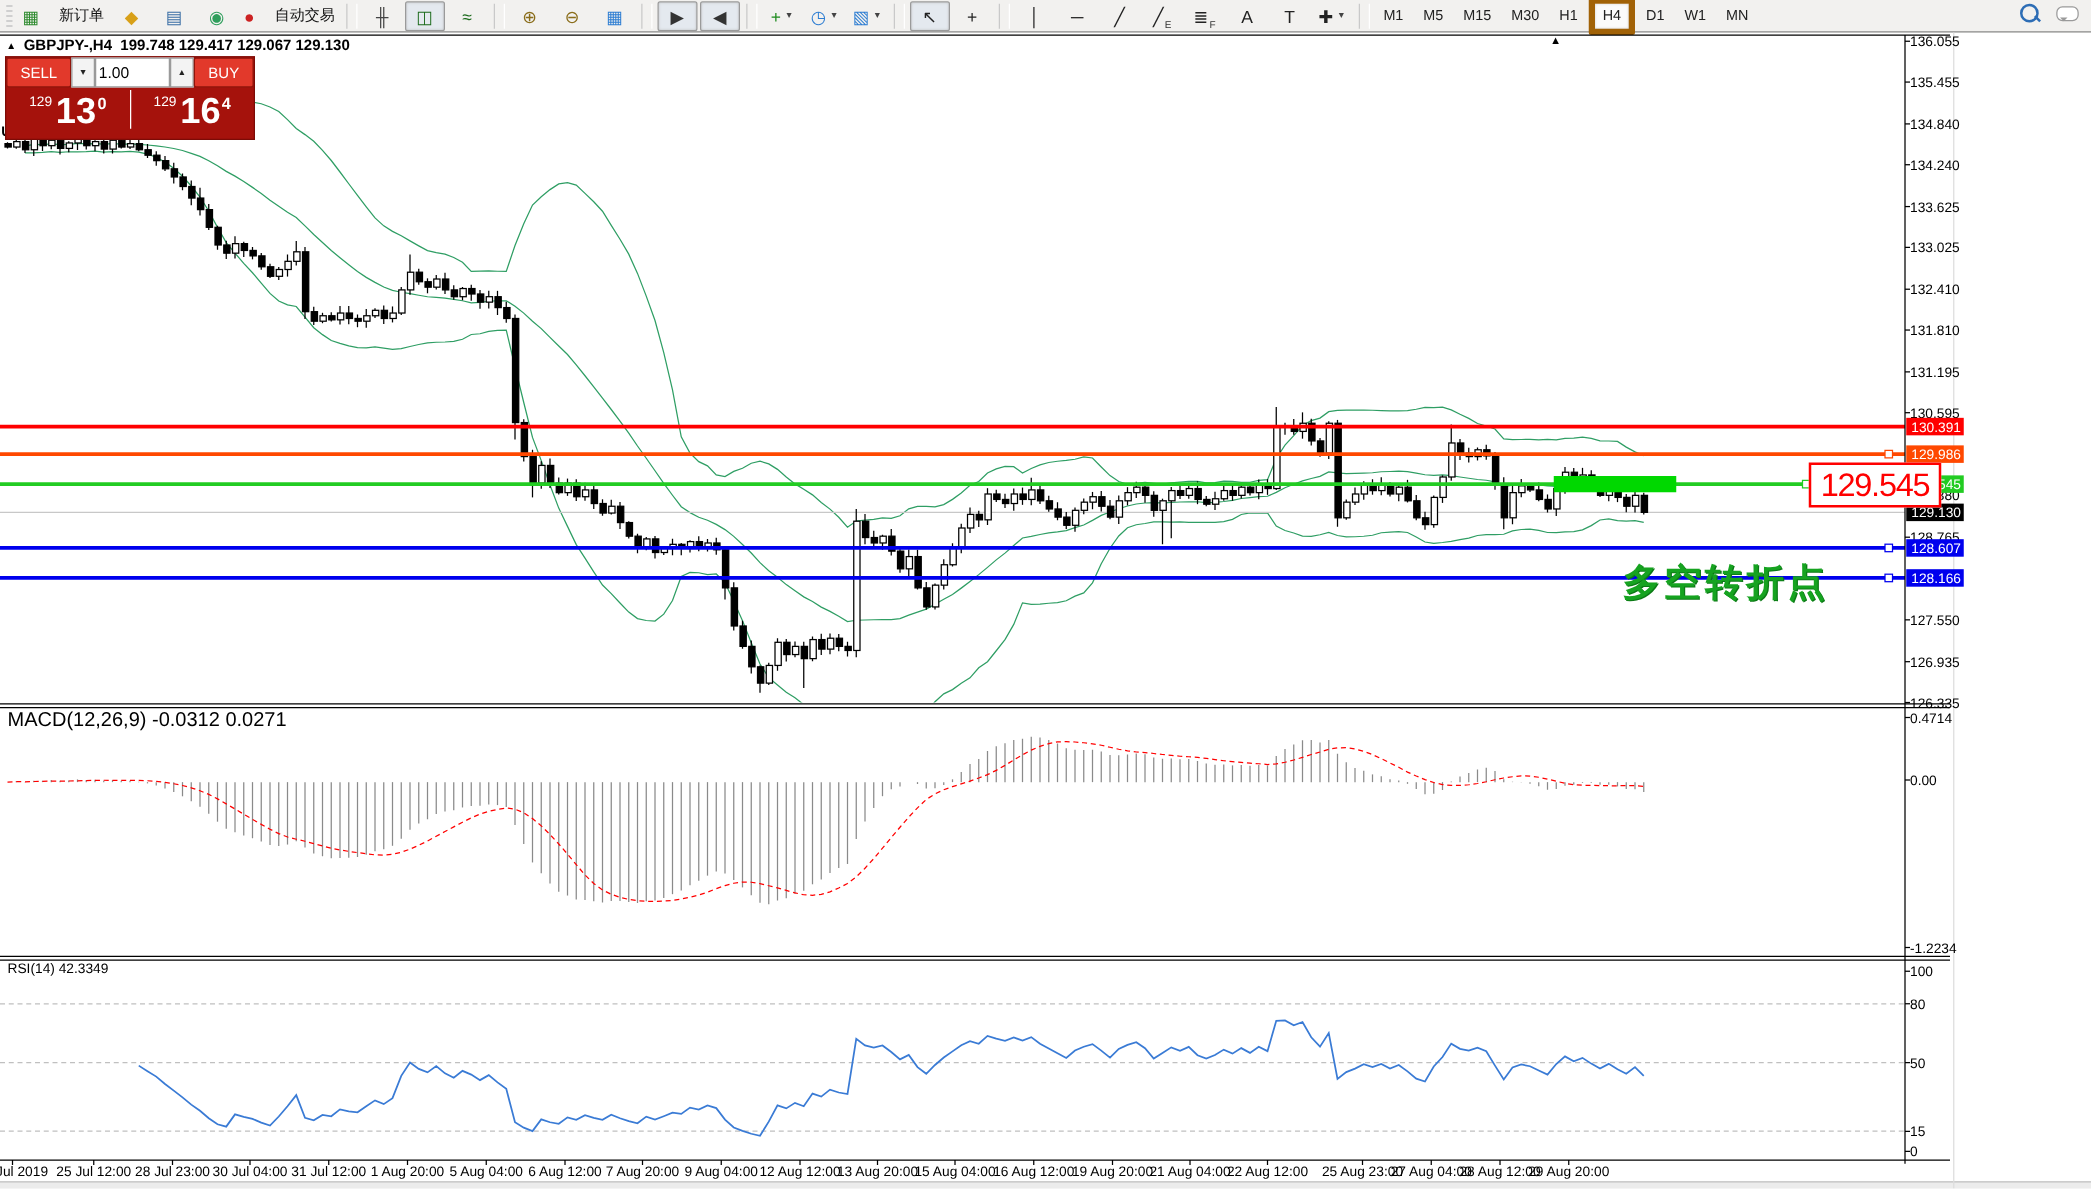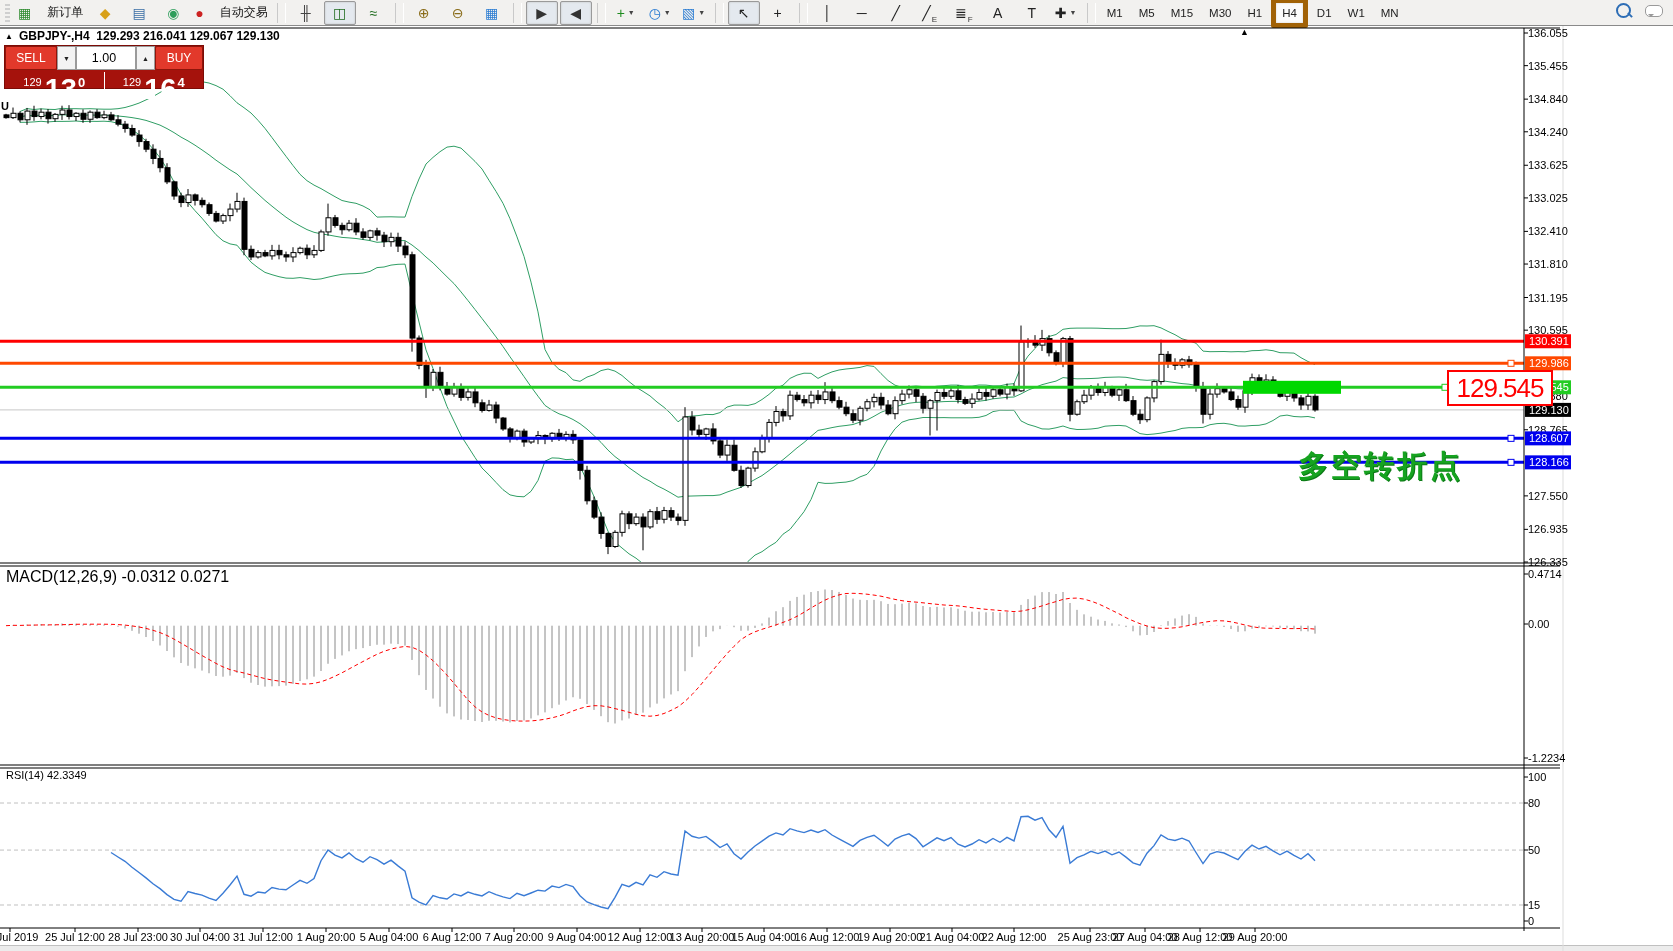--- a/index.html
+++ b/index.html
@@ -22,30 +22,30 @@
   #tb-right{position:absolute;right:10px;top:3px;display:flex;align-items:center;gap:14px;}
   .mag-icon{position:relative;width:11px;height:11px;border:2px solid #2d6db5;border-radius:50%;}
   .mag-icon::after{content:"";position:absolute;left:9px;top:9px;width:6px;height:2px;background:#2d6db5;transform:rotate(45deg);}
   .chat-icon{position:relative;width:16px;height:10px;border:1.5px solid #9a9a9a;border-radius:5px;background:#fff;}
   .chat-icon::after{content:"";position:absolute;left:2px;bottom:-4px;border:3px solid transparent;border-top-color:#9a9a9a;}
   
   #symbolbar{position:absolute;left:5px;top:29px;font-size:12px;font-weight:bold;color:#000;
     display:flex;align-items:center;gap:6px;white-space:pre;}
   #symbolbar .tri{font-size:8px;}
   
-  #tradepanel{position:absolute;left:4px;top:45px;width:200px;height:44px;background:#a5120c;
+  #tradepanel{position:absolute;left:4px;top:45px;width:200px;height:67px;background:#a5120c;
     border:1px solid #7c0b06;box-sizing:border-box;z-index:5;}
   #tp-row1{display:flex;height:24px;}
   .tp-btn{background:#e2392b;border:1px solid #8f150b;color:#fff;font-size:12px;display:flex;
     align-items:center;justify-content:center;box-sizing:border-box;}
   #tp-sell{width:52px;border-radius:2px;}
   #tp-buy{flex:1;border-radius:2px;}
   .tp-spin{width:19px;background:#f3f3f3;border:1px solid #9a9a9a;color:#222;font-size:7px;
     display:flex;align-items:center;justify-content:center;box-sizing:border-box;}
-  #tp-vol{width:60px;background:#fff;border:1px solid #9a9a9a;font-size:12.5px;text-align:center;
+  #tp-vol{width:60px;background:#fff;border:1px solid #9a9a9a;font-size:12.5px;text-align:left;
     padding-right:6px;box-sizing:border-box;font-family:"Liberation Sans",sans-serif;}
   #tp-row2{display:flex;height:35px;color:#fff;}
   .tp-px{flex:1;display:flex;align-items:flex-end;justify-content:center;padding-bottom:3px;}
   .tp-px .small{font-size:11px;margin-right:3px;margin-bottom:14px;}
   .tp-px .big{font-size:29px;font-weight:bold;line-height:0.9;}
   .tp-px .sup{font-size:13px;font-weight:bold;margin-left:1px;margin-bottom:12px;}
   #tp-div{width:1px;background:#ffffff;margin:2px 0;}
   
   .ovl{position:absolute;z-index:4;}
   #u-partial{left:1px;top:100px;font-size:11px;font-weight:bold;color:#000;}
@@ -890,21 +890,21 @@
       <div class="tf-btn">W1</div>
       <div class="tf-btn">MN</div>
       <div id="tb-right">
         <span class="mag-icon"></span>
         <span class="chat-icon"></span>
       </div>
     </div>
 
   <div id="symbolbar" class="ovl">
     <span class="tri">▲</span>
-    <span>GBPJPY-,H4  129.293 216.041 129.067 129.130</span>
+    <span>GBPJPY-,H4  199.748 129.417 129.067 129.130</span>
   </div>
 
   <div id="tradepanel">
     <div id="tp-row1">
       <div id="tp-sell" class="tp-btn">SELL</div>
       <div class="tp-spin">▼</div>
       <input id="tp-vol" value="1.00" style="">
       <div class="tp-spin">▲</div>
       <div id="tp-buy" class="tp-btn">BUY</div>
     </div>

